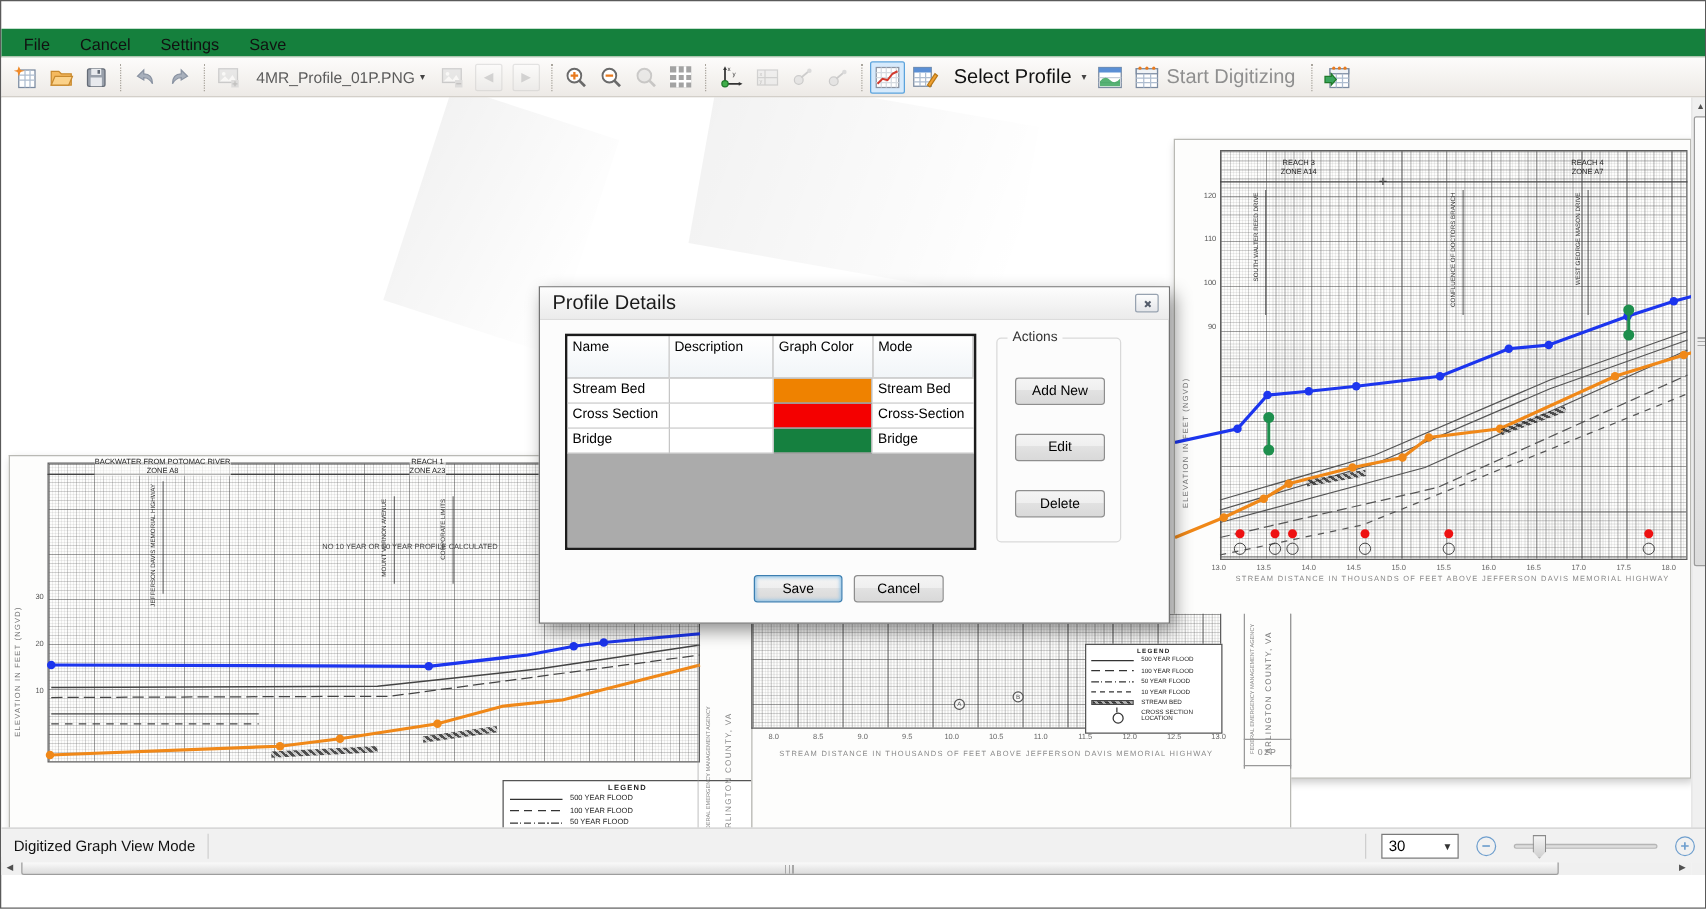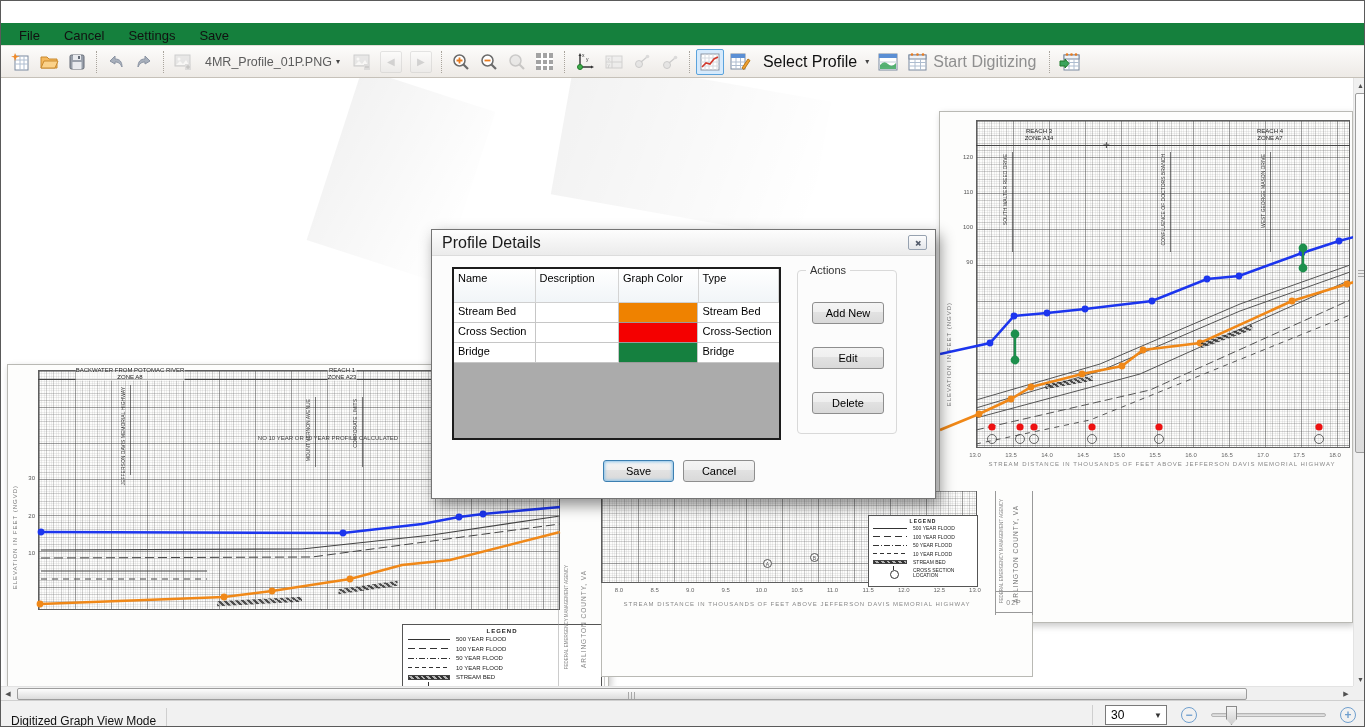--- a/index.html
+++ b/index.html
@@ -123,22 +123,22 @@
   
   #hscroll{position:absolute;left:0;top:685px;width:1352px;height:14px;background:#f0f0f0;border-top:1px solid #e3e3e3;}
   #vscroll{position:absolute;left:1352px;top:77px;width:13px;height:608px;background:#f0f0f0;border-left:1px solid #e3e3e3;}
   .sb-arrow{position:absolute;display:flex;align-items:center;justify-content:center;font-size:7px;color:#505050;}
   .sb-thumb{position:absolute;background:linear-gradient(#fdfdfd,#dcdcdc);border:1px solid #9d9d9d;border-radius:2px;}
   .grip-h{position:absolute;left:50%;top:3px;width:8px;height:7px;transform:translateX(-50%);
     background:repeating-linear-gradient(90deg,#a8a8a8 0 1px,transparent 1px 3px);}
   .grip-v{position:absolute;top:50%;left:2px;height:8px;width:7px;transform:translateY(-50%);
     background:repeating-linear-gradient(0deg,#a8a8a8 0 1px,transparent 1px 3px);}
   #sb-corner{position:absolute;left:1352px;top:685px;width:13px;height:14px;background:#f0f0f0;}
-  #statusbar{position:absolute;left:0;top:699px;width:1365px;height:28px;background:#f1f1f1;border-top:1px solid #cfcfcf;
-    display:flex;align-items:flex-end;}
+  #statusbar{position:absolute;left:0;top:661px;width:1365px;height:28px;background:#f1f1f1;border-top:1px solid #cfcfcf;
+    display:flex;align-items:center;}
   #status-mode{font-size:12px;color:#111;padding:0 10px;}
   .status-sep{width:1px;height:20px;background:#cfcfcf;}
   #zoom-cluster{position:absolute;right:10px;top:0;height:28px;display:flex;align-items:center;}
   #zoom-combo{width:62px;height:20px;border:1px solid #7a7a7a;background:#fff;display:flex;align-items:center;position:relative;}
   #zoom-combo .zval{font-size:12px;color:#000;padding-left:5px;flex:1;}
   #zoom-combo .zarr{font-size:8px;color:#333;padding-right:4px;}
   .zoombtn{width:16px;height:16px;border:1.5px solid #6f9fce;border-radius:50%;color:#6f9fce;
     display:flex;align-items:center;justify-content:center;font-size:12px;line-height:12px;font-weight:bold;}
   #zoom-slider{width:115px;height:4px;background:linear-gradient(#cfcfcf,#e8e8e8);border:1px solid #b5b5b5;border-radius:2px;position:relative;margin:0 14px;}
   #zoom-thumb{position:absolute;left:14px;top:-8px;width:11px;height:19px;border:1px solid #8a8a8a;
@@ -574,21 +574,21 @@
     </div>
     <div id="dialog-close">
       <div class="glyph-close small"></div>
     </div>
 
     <div id="profile-table">
       <div class="prow phead">
         <div class="pcell c0">Name</div>
         <div class="pcell c1">Description</div>
         <div class="pcell c2" style="padding:3px 4px 0 4px;">Graph Color</div>
-        <div class="pcell c3">Type</div>
+        <div class="pcell c3">Mode</div>
       </div>
       <div class="prow data">
         <div class="pcell c0">Stream Bed</div>
         <div class="pcell c1"></div>
         <div class="pcell c2">
             <div class="swatch" style="background-color: rgb(239, 130, 0);"></div>
           </div>
         <div class="pcell c3">Stream Bed</div>
       </div>
       <div class="prow data">

